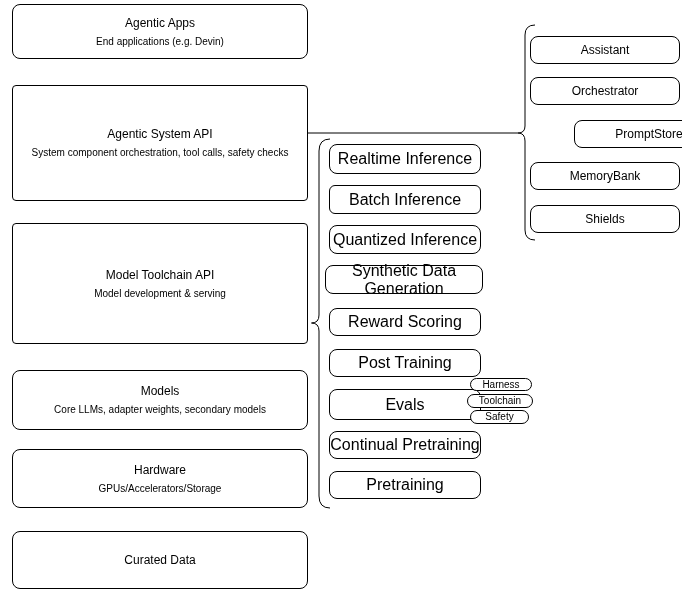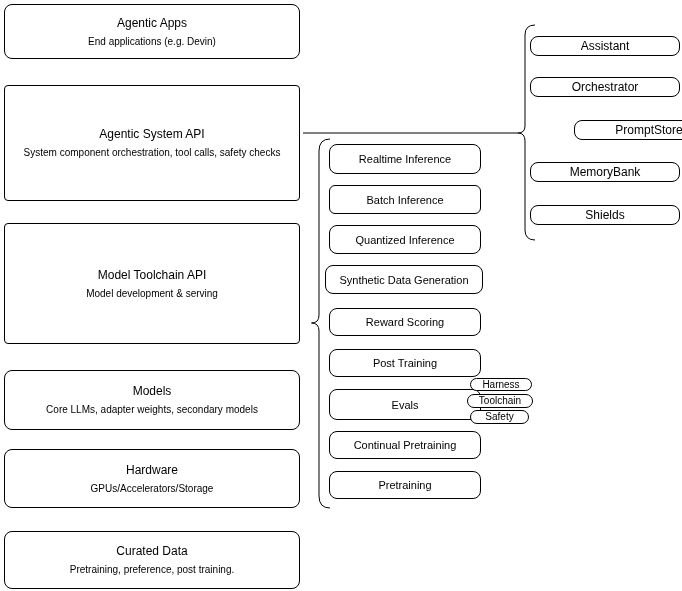--- a/index.html
+++ b/index.html
@@ -21,32 +21,32 @@
   .node {
     position: absolute;
     background: #ffffff;
     border: 1px solid #000000;
     display: flex;
     flex-direction: column;
     align-items: center;
     justify-content: center;
     text-align: center;
   }
-  .stack-node { left: 4px; width: 296px; border-radius: 8px; }
+  .stack-node { left: 12px; width: 296px; border-radius: 8px; }
   .stack-node.big-radius { border-radius: 4px; }
   .node-title { font-size: 12px; line-height: 14px; }
   .node-subtitle { font-size: 10px; line-height: 12px; margin-top: 6px; padding: 0 8px; }
   .mid-node {
     left: 329px; width: 152px; height: 30px;
     border-radius: 8px;
-    font-size: 11px;
+    font-size: 16px;
   }
   .mid-node.wide { left: 325px; width: 158px; }
   .right-node {
-    left: 530px; width: 150px; height: 20px;
+    left: 530px; width: 150px; height: 28px;
     border-radius: 8px;
     font-size: 12px;
   }
   .pill {
     position: absolute;
     background: #ffffff;
     border: 1px solid #000000;
     border-radius: 999px;
     display: flex;
     align-items: center;
@@ -90,21 +90,20 @@
     <div class="node-subtitle">Core LLMs, adapter weights, secondary models</div>
   </div>
 
   <div class="node stack-node" style="top:449px; height:59px;">
     <div class="node-title">Hardware</div>
     <div class="node-subtitle">GPUs/Accelerators/Storage</div>
   </div>
 
   <div class="node stack-node" style="top:531px; height:58px;">
     <div class="node-title">Curated Data</div>
-    <div class="node-subtitle">Pretraining, preference, post training.</div>
   </div>
 
   <div class="node mid-node" style="top:144px;">
     <span>Realtime Inference</span>
   </div>
   <div class="node mid-node" style="top:185px; height:29px;border-radius:6px;">
     <span>Batch Inference</span>
   </div>
   <div class="node mid-node" style="top:225px; height:29px;">
     <span>Quantized Inference</span>

